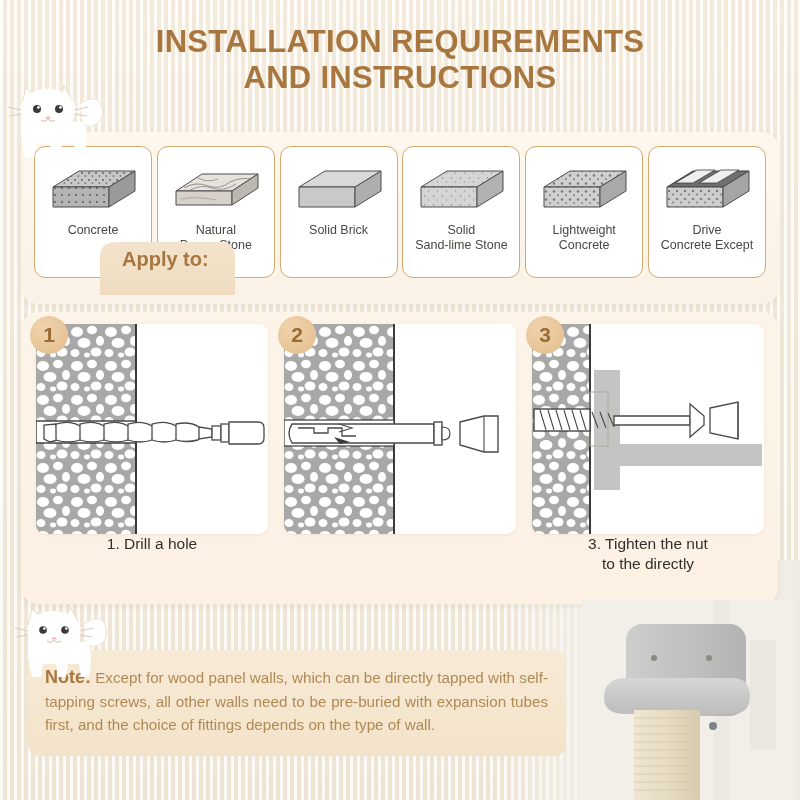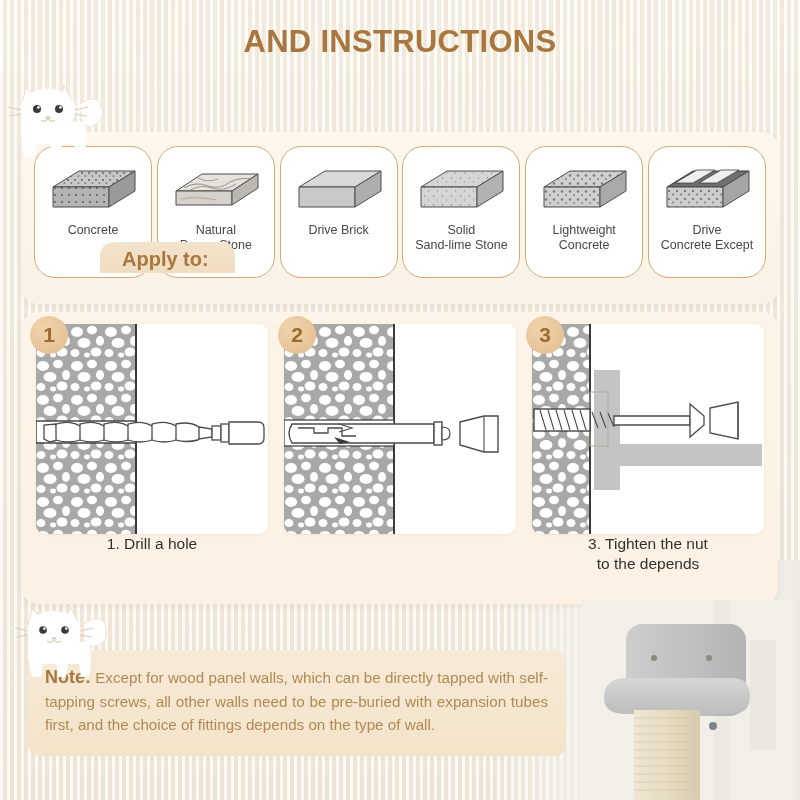--- a/index.html
+++ b/index.html
@@ -45,37 +45,37 @@
   
   #apply-panel {
     position: absolute; left: 22px; top: 132px;
     width: 756px; height: 172px;
     background: linear-gradient(to bottom, #fdf7ee, #faf2e6);
     border-radius: 16px;
     box-shadow: 0 2px 6px rgba(170,140,100,0.13);
   }
   #apply-tab {
     position: absolute; left: 78px; top: 110px;
-    padding: 6px 26px 2px 22px;
+    padding: 6px 26px 24px 22px;
     background: linear-gradient(to bottom, #f4e3cc, #efdcc0);
     border-radius: 14px 14px 0 0;
     color: #a8773f; font-size: 20px; font-weight: bold;
     z-index: 3;
   }
   #cards {
     position: absolute; left: 0; top: 14px;
     width: 756px; height: 150px;
     display: flex; justify-content: space-between;
     padding: 0 12px;
   }
   .card {
     width: 118px; height: 132px;
     background: #fff;
     border: 1.4px solid #d4ab70;
-    border-radius: 21px;
+    border-radius: 11px;
     display: flex; flex-direction: column;
     align-items: center; justify-content: flex-start;
     padding-top: 10px;
   }
   .card-art { width: 96px; height: 62px; }
   .card-label {
     margin-top: 4px;
     font-size: 12.5px; color: #4a4742;
     text-align: center; line-height: 1.22;
     padding: 0 3px;
@@ -142,20 +142,21 @@
   
   #cattree { position: absolute; right: 6px; bottom: 0; width: 212px; height: 200px; z-index: 5; }
 </style>
 </head>
 <body>
 
 <div id="bg"></div>
 <div id="bg-wall"></div>
 
 <div id="title">
+  <span>INSTALLATION REQUIREMENTS</span>
   <span class="l2">AND INSTRUCTIONS</span>
 </div>
 
 <div id="apply-panel">
 
   <div id="apply-tab">Apply to:</div>
 
   <div id="cards">
 
     <div class="card">
@@ -196,21 +197,21 @@
       </div>
     </div>
 
     <div class="card">
       <svg class="card-art" viewBox="0 0 96 62">
         <polygon points="8,30 34,14 90,14 64,30" fill="#d9d9d9" stroke="#4d4d4d" stroke-width="1"></polygon>
         <polygon points="8,30 64,30 64,50 8,50" fill="#c9c9c9" stroke="#4d4d4d" stroke-width="1"></polygon>
         <polygon points="64,30 90,14 90,34 64,50" fill="#aeaeae" stroke="#4d4d4d" stroke-width="1"></polygon>
       </svg>
       <div class="card-label">
-        <span>Drive Brick</span>
+        <span>Solid Brick</span>
       </div>
     </div>
 
     <div class="card">
       <svg class="card-art" viewBox="0 0 96 62">
         <defs>
           <pattern id="spk2" width="9" height="9" patternUnits="userSpaceOnUse">
             <rect width="9" height="9" fill="#d5d5d5"></rect>
             <circle cx="2.5" cy="3" r="0.8" fill="#8a8a8a"></circle>
             <circle cx="6.5" cy="7" r="0.7" fill="#949494"></circle>
@@ -353,21 +354,21 @@
             <line x1="76" y1="89" x2="82" y2="103"></line>
           </g>
           <path d="M82,92 L158,92 L158,101 L82,101 Z" fill="#fff" stroke="#4a4a4a" stroke-width="1.3"></path>
           <path d="M158,80 L172,92 L172,101 L158,113 Z" fill="#fff" stroke="#4a4a4a" stroke-width="1.3"></path>
           <path d="M178,84 L206,78 L206,115 L178,109 Z" fill="#fff" stroke="#4a4a4a" stroke-width="1.3"></path>
           <path d="M206,78 L206,115" fill="none" stroke="#4a4a4a" stroke-width="1.1"></path>
         </svg>
       </div>
       <div class="step-caption">
         <span>3. Tighten the nut</span><br>
-        <span>to the depends</span>
+        <span>to the directly</span>
       </div>
       <div class="step-badge">3</div>
     </div>
 
   </div>
 </div>
 
 <div id="note">
   <div id="note-text">
     <span id="note-label">Note:</span><span> Except for wood panel walls, which can be directly tapped with self-tapping screws, all other walls need to be pre-buried with expansion tubes first, and the choice of fittings depends on the type of wall.</span>

